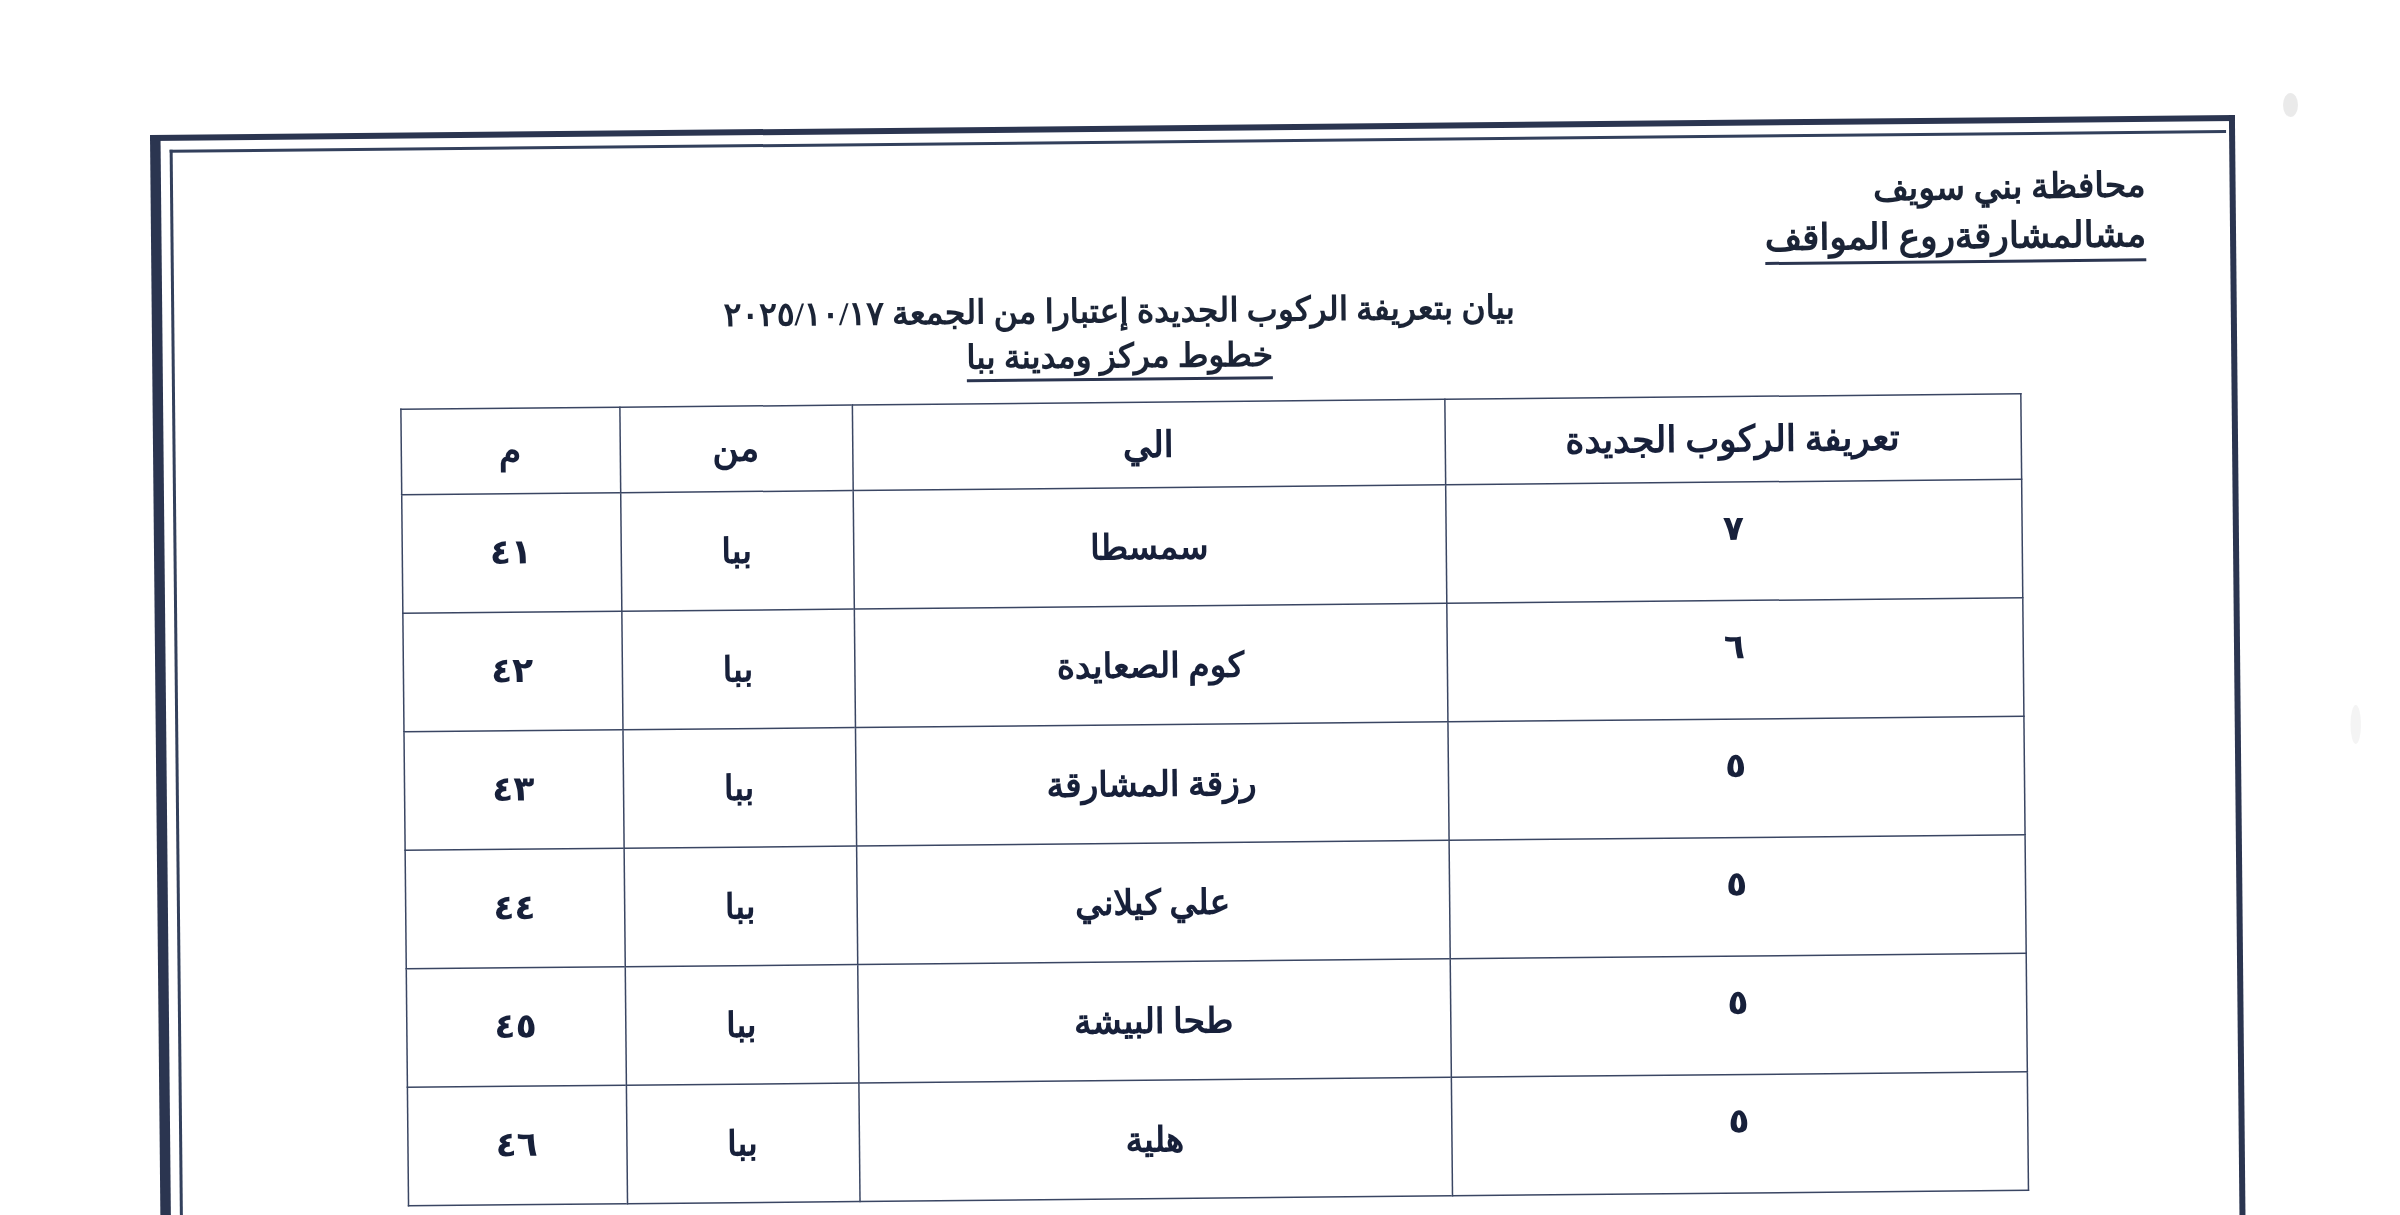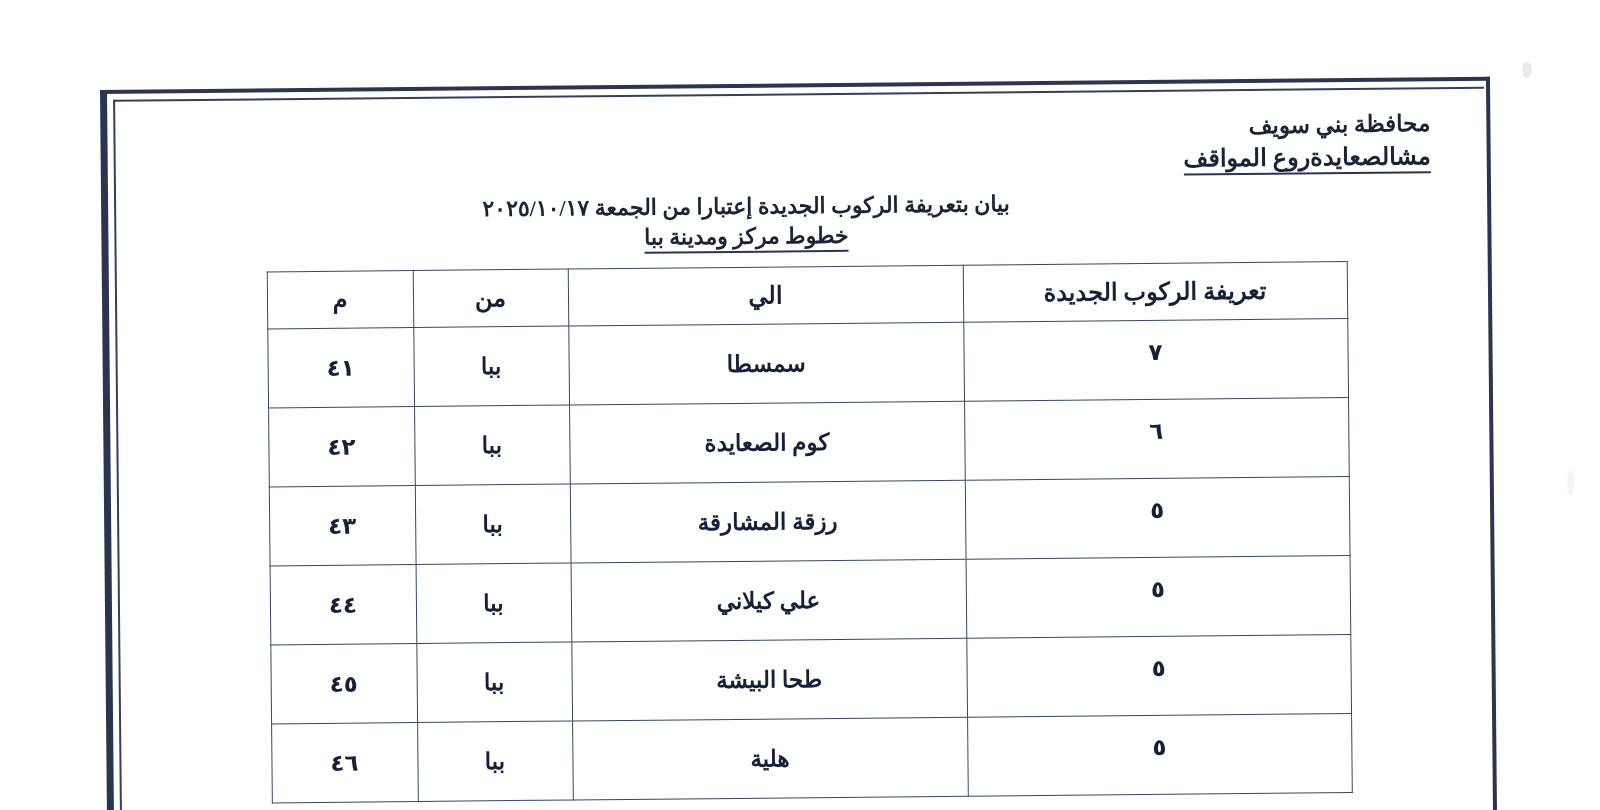--- a/index.html
+++ b/index.html
@@ -152,21 +152,21 @@
 </style>
 </head>
 <body>
 
 <div class="scan-page">
   <div class="scan-inner">
     <div class="content">
 
       <div class="hdr-block">
         <div class="hdr-line-1">محافظة بني سويف</div>
-        <div class="hdr-line-2"><span>مش</span><span class="hdr-stretch">الصعايدة</span><span>روع المواقف</span></div>
+        <div class="hdr-line-2"><span>مش</span><span class="hdr-stretch">المشارقة</span><span>روع المواقف</span></div>
       </div>
 
       <div class="hdr-center">
         <div class="subtitle">بيان بتعريفة الركوب الجديدة إعتبارا من الجمعة ٢٠٢٥/١٠/١٧</div>
         <div class="section-title">خطوط مركز ومدينة ببا</div>
       </div>
 
       <table class="fares">
         <colgroup>
           <col class="c-fare">

